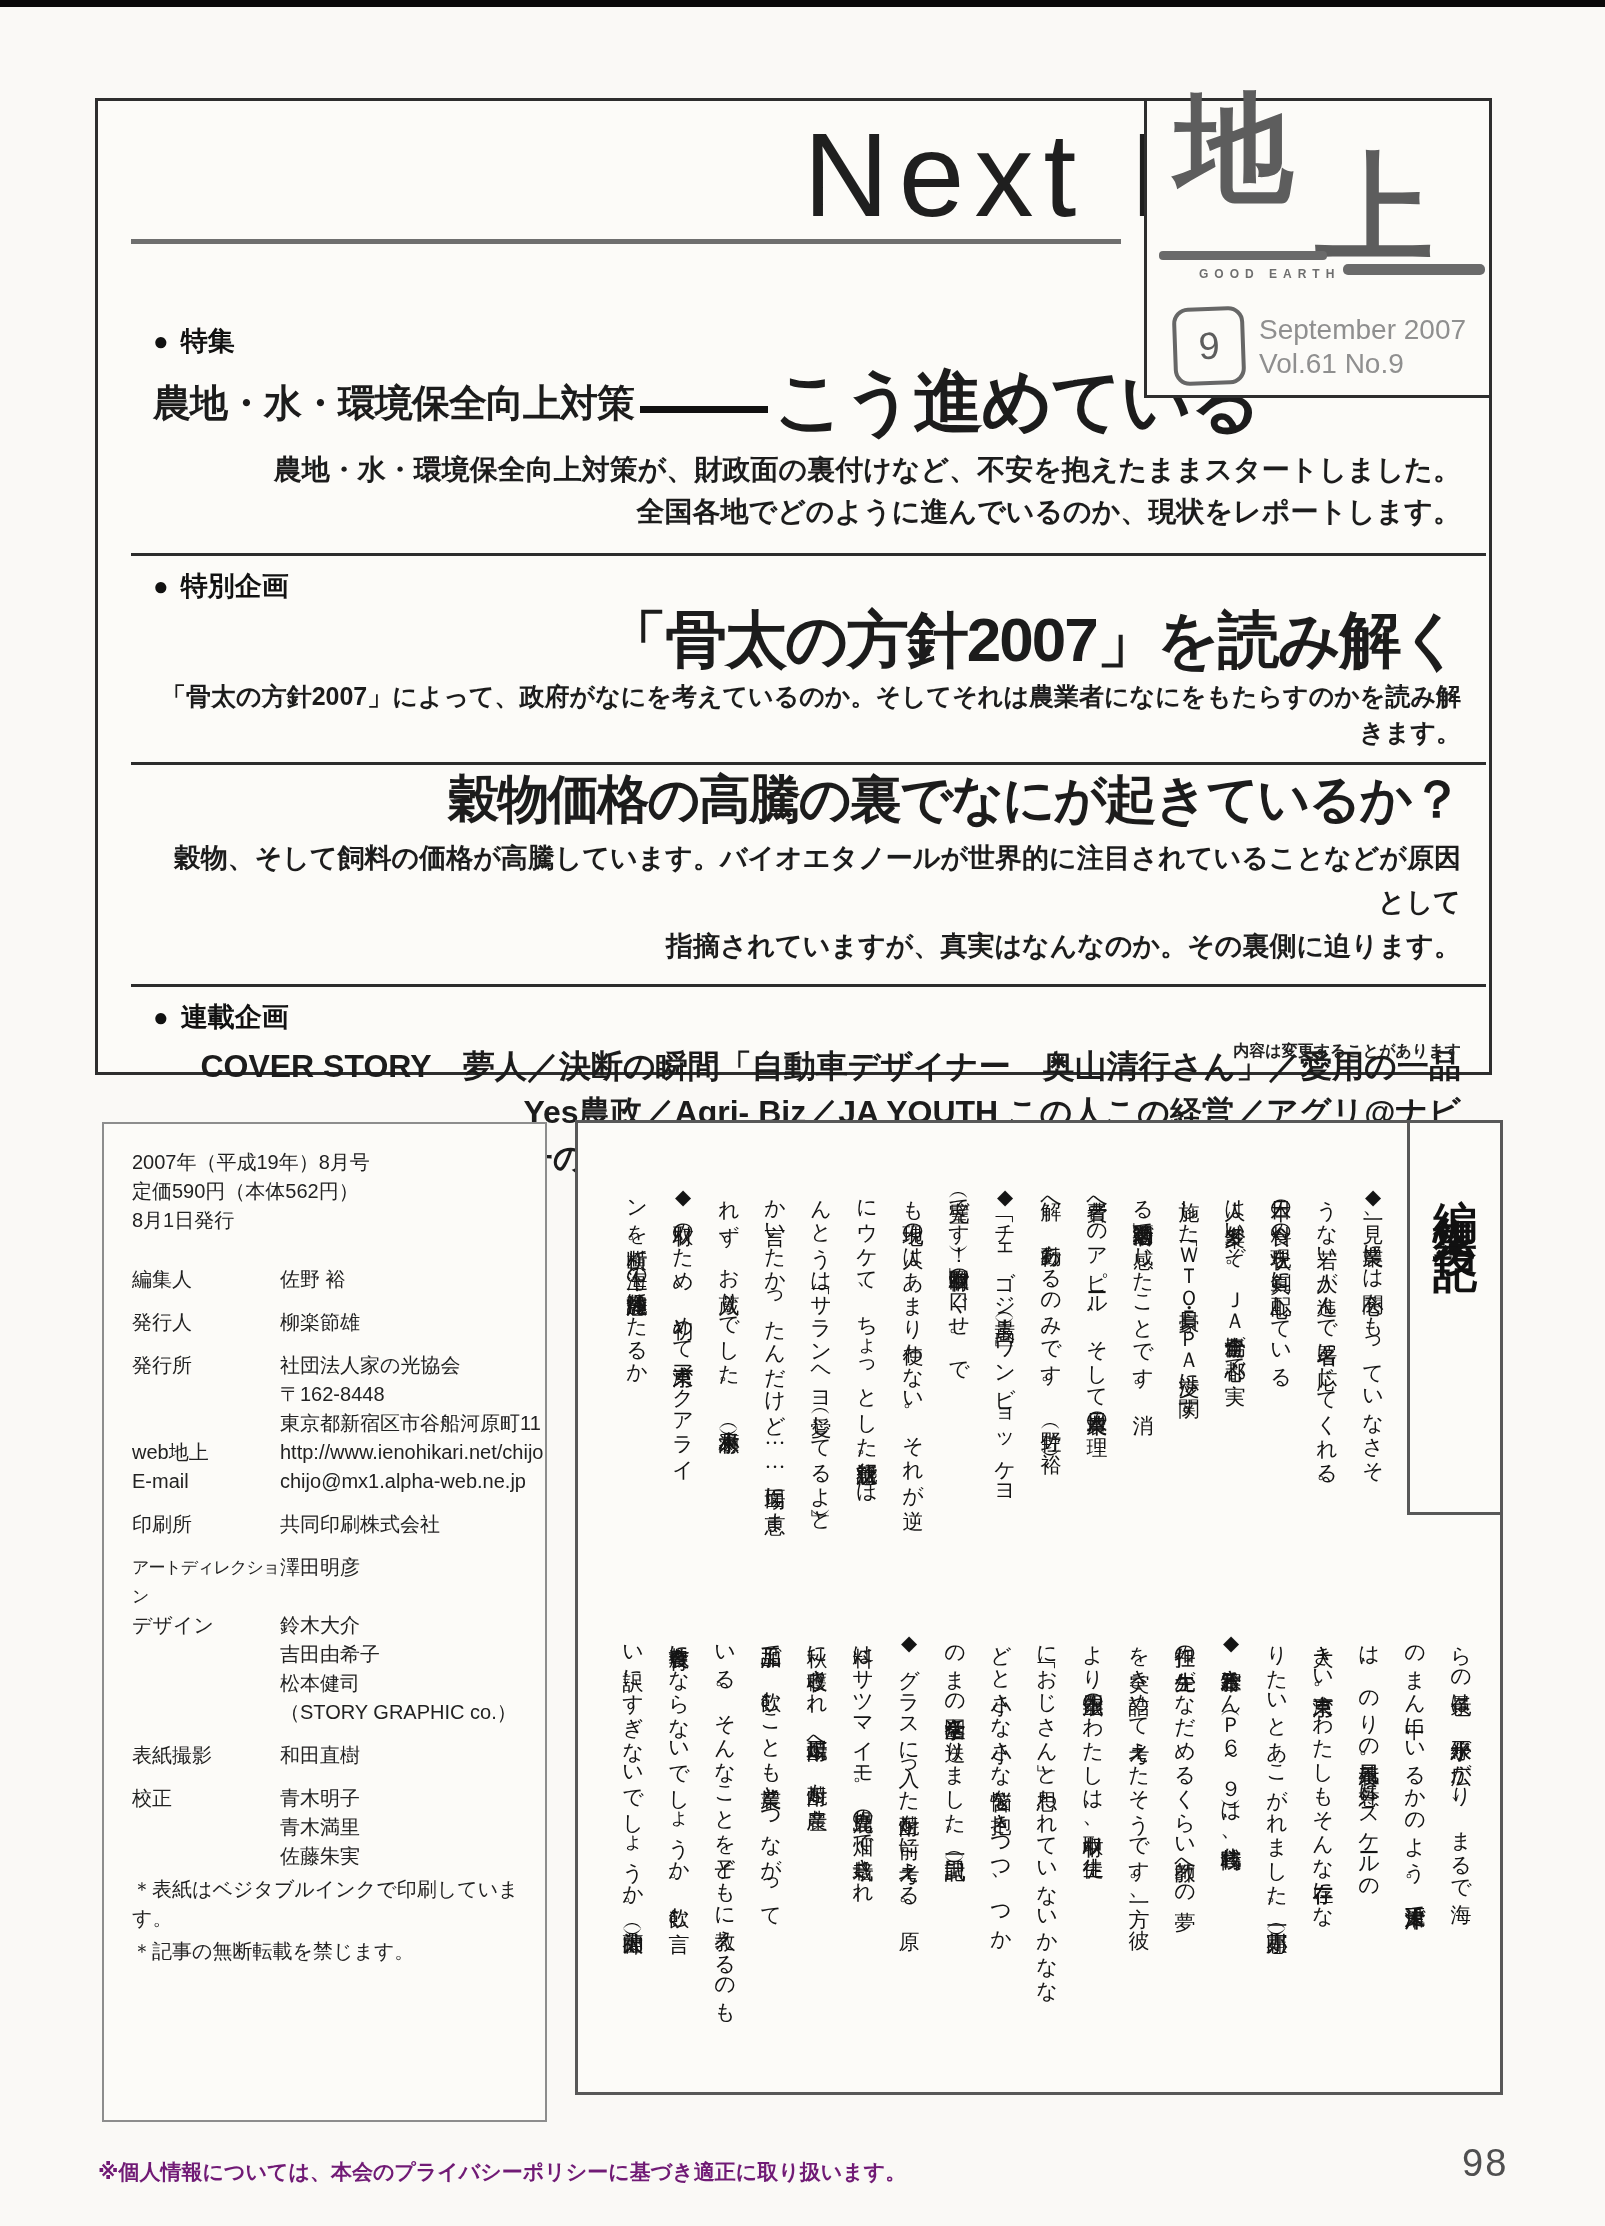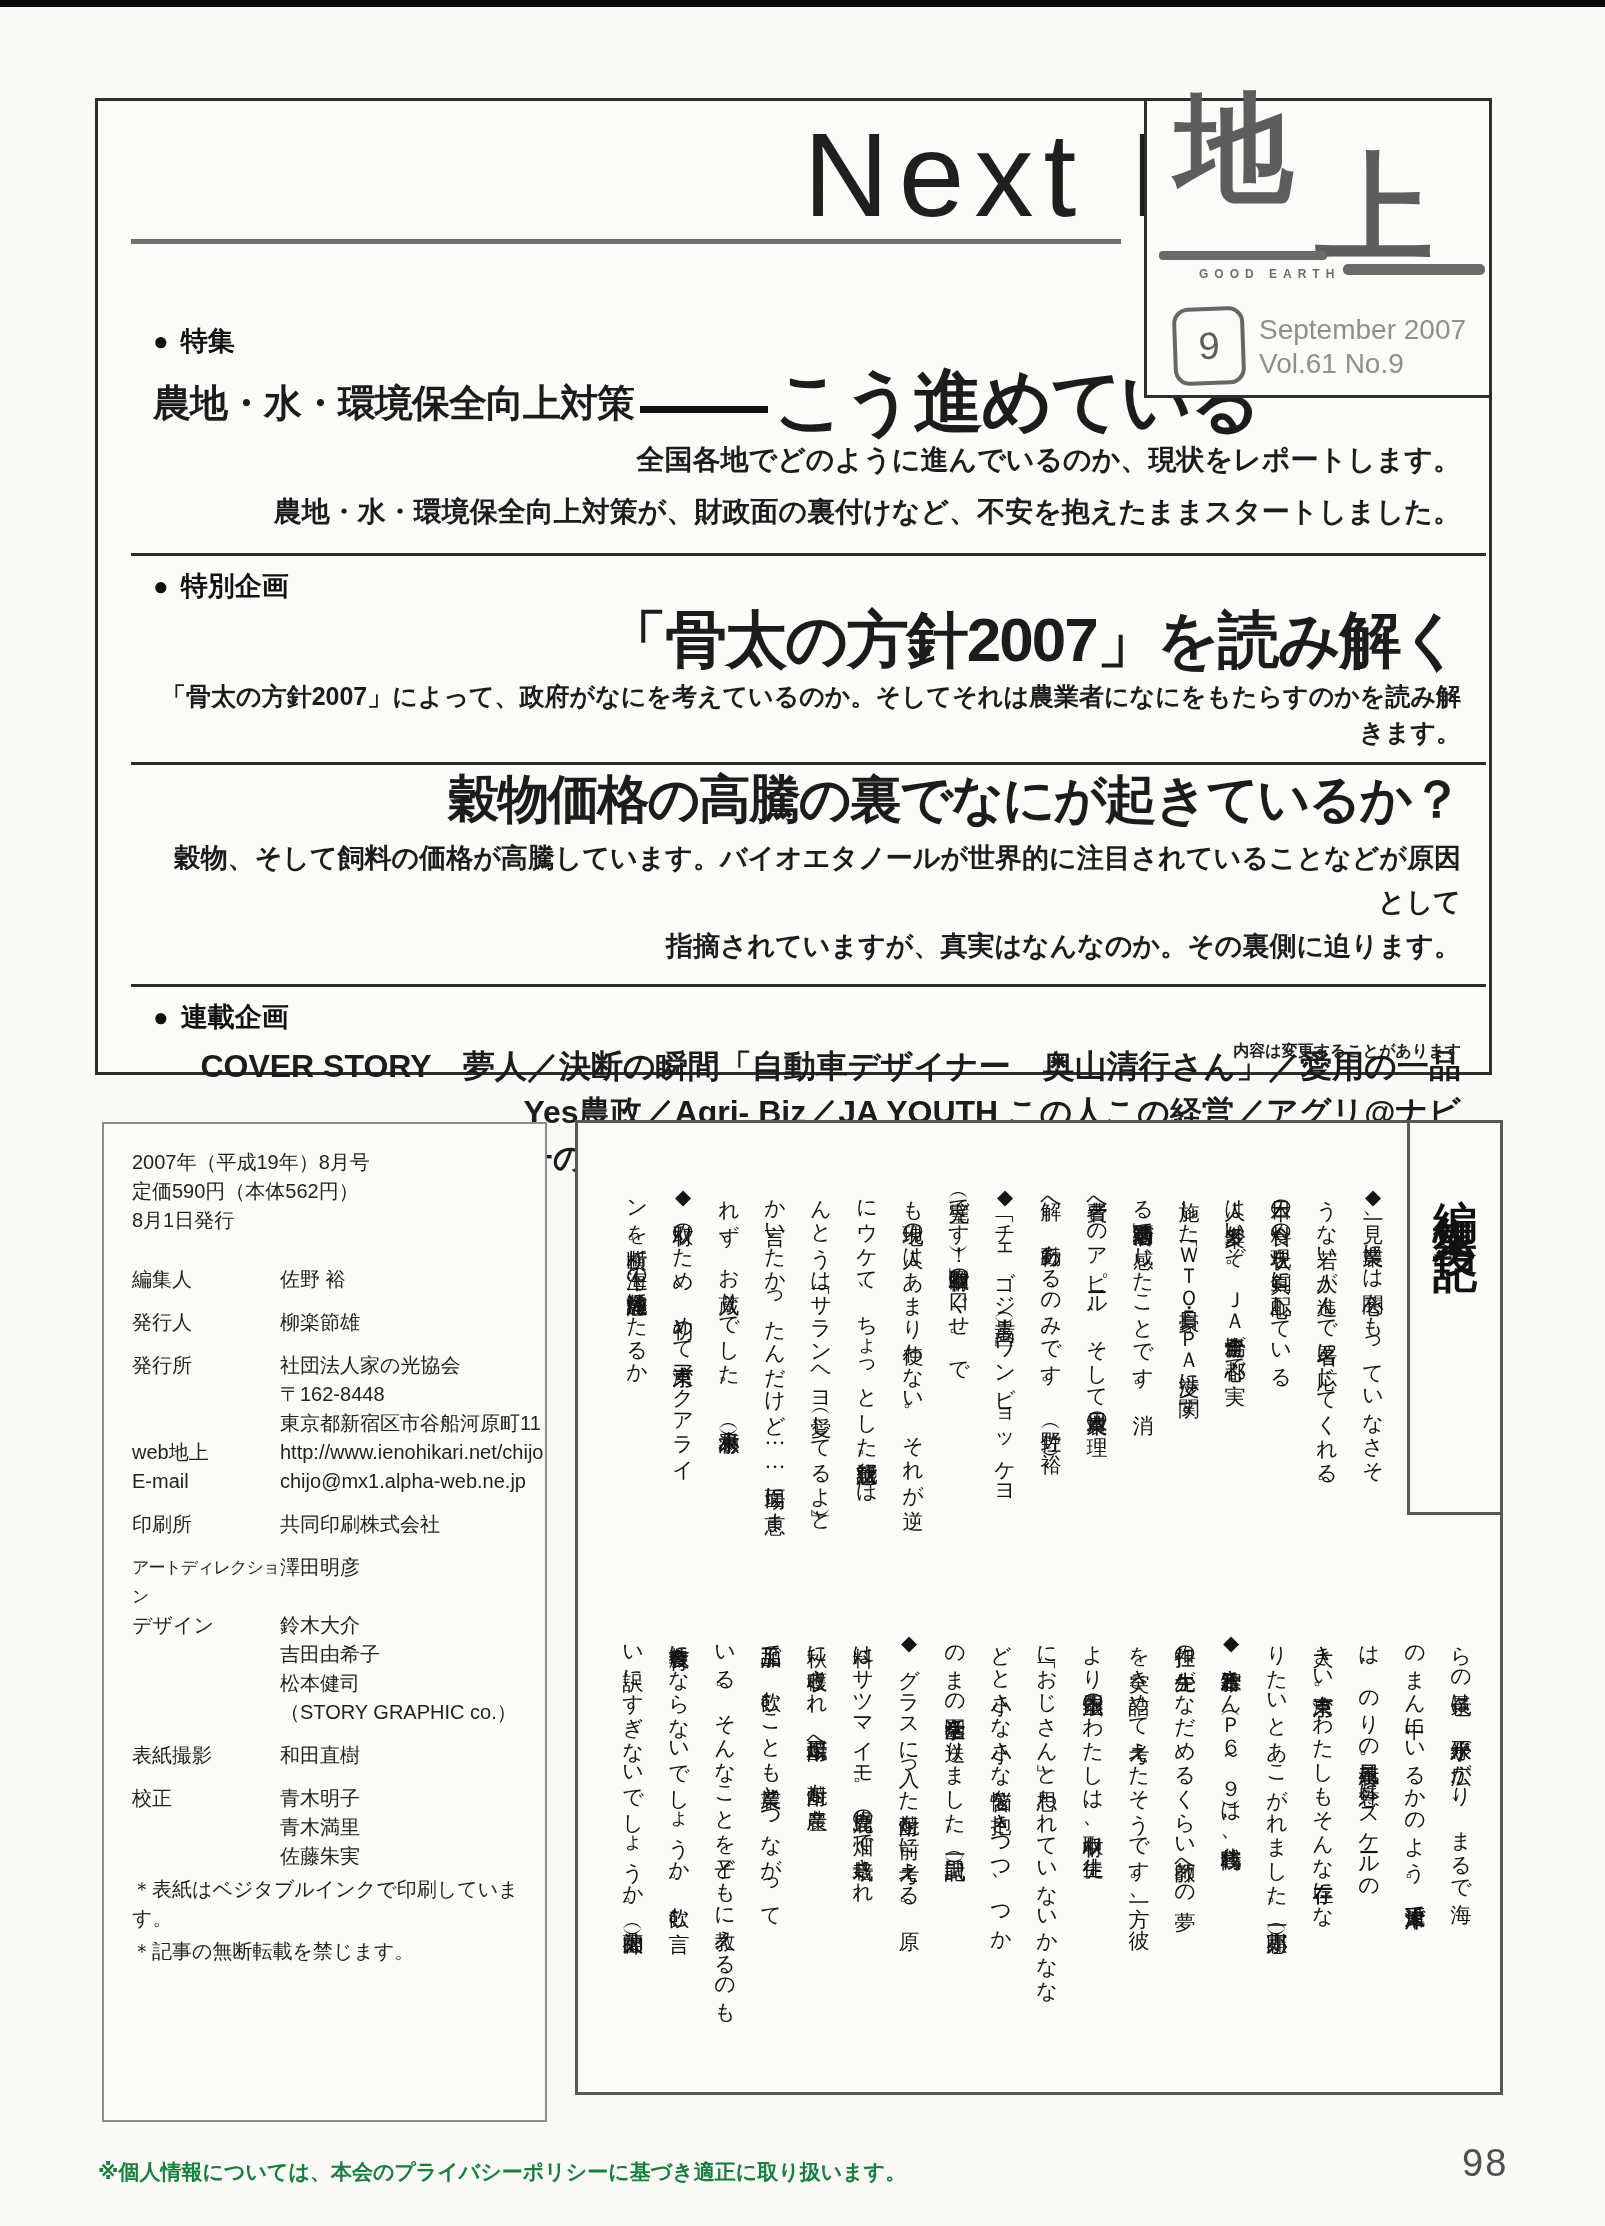--- a/index.html
+++ b/index.html
@@ -91,21 +91,21 @@
     writing-mode:vertical-rl;text-orientation:upright;
     font-family:"Liberation Serif","DejaVu Serif",serif;
     font-size:21px;color:#141414;
     height:412px;
   }
   .band p{margin:0;line-height:46px;letter-spacing:0px;}
   .band-upper{top:62px;right:104px;}
   .band-lower{top:508px;right:16px;}
 
   
-  .privacy-note{position:absolute;left:98px;top:2158px;font-size:21px;font-weight:600;color:#15803d;}
+  .privacy-note{position:absolute;left:98px;top:2158px;font-size:21px;font-weight:600;color:#701a75;}
   .page-number{position:absolute;left:1462px;top:2142px;font-size:38px;color:#4f4f4f;letter-spacing:2px;}
 </style>
 </head>
 <body>
 
 <div class="scan-edge-top"></div>
 
 <div class="top-box">
 
   <div class="logo-box">
@@ -130,22 +130,22 @@
 
     <div class="sec-label" style="margin-top:28px;">
       <span class="bullet">●</span>
       <span>特集</span>
     </div>
     <div class="headline-row">
       <span class="h-small">農地・水・環境保全向上対策</span>
       <span class="h-dash"></span>
       <span class="h-large">こう進めている</span>
     </div>
+    <p class="body-line" style="margin-top:10px;">農地・水・環境保全向上対策が、財政面の裏付けなど、不安を抱えたままスタートしました。</p>
     <p class="body-line">全国各地でどのように進んでいるのか、現状をレポートします。</p>
-    <p class="body-line" style="margin-top:10px;">農地・水・環境保全向上対策が、財政面の裏付けなど、不安を抱えたままスタートしました。</p>
 
     <div class="rule"></div>
 
     <div class="sec-label" style="margin-top:12px;">
       <span class="bullet">●</span>
       <span>特別企画</span>
     </div>
     <div class="sp-title">「骨太の方針2007」を読み解く</div>
     <p class="body-line sp-body">「骨太の方針2007」によって、政府がなにを考えているのか。そしてそれは農業者になにをもたらすのかを読み解きます。</p>
 

